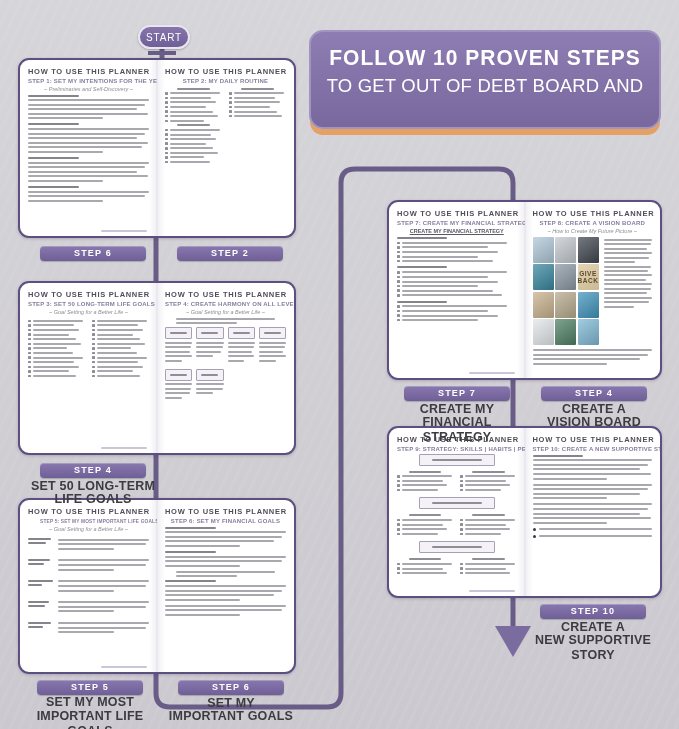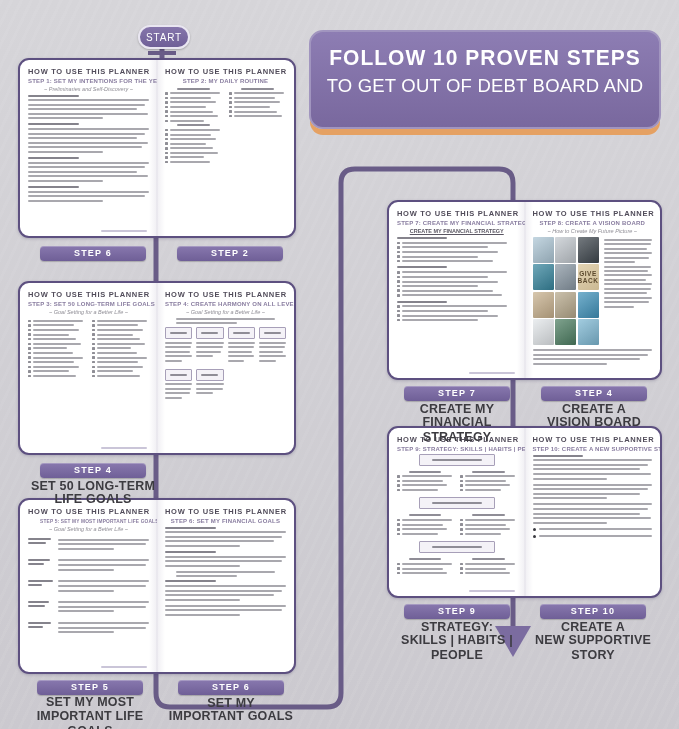--- a/index.html
+++ b/index.html
@@ -957,24 +957,19 @@
   <div class="steplabel sl7">
     <span class="ribbon">STEP 7</span>
     <div class="steptitle">CREATE MY
 FINANCIAL STRATEGY</div>
   </div>
   <div class="steplabel sl8">
     <span class="ribbon">STEP 4</span>
     <div class="steptitle">CREATE A
 VISION BOARD</div>
   </div>
-  <div class="steplabel sl9">
-    <span class="ribbon">STEP 9</span>
-    <div class="steptitle">STRATEGY:
-SKILLS | HABITS | PEOPLE</div>
-  </div>
   <div class="steplabel sl10">
     <span class="ribbon">STEP 10</span>
     <div class="steptitle">CREATE A
 NEW SUPPORTIVE STORY</div>
   </div>
 
 </div>
 
 </body></html>

